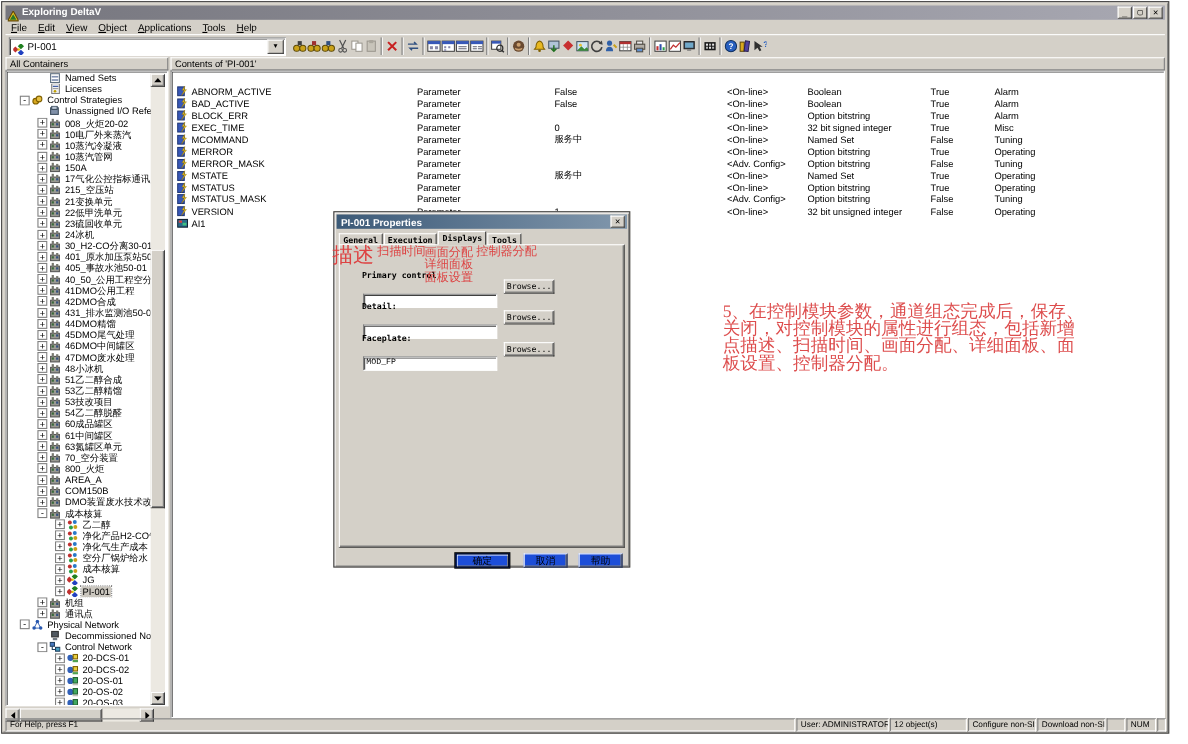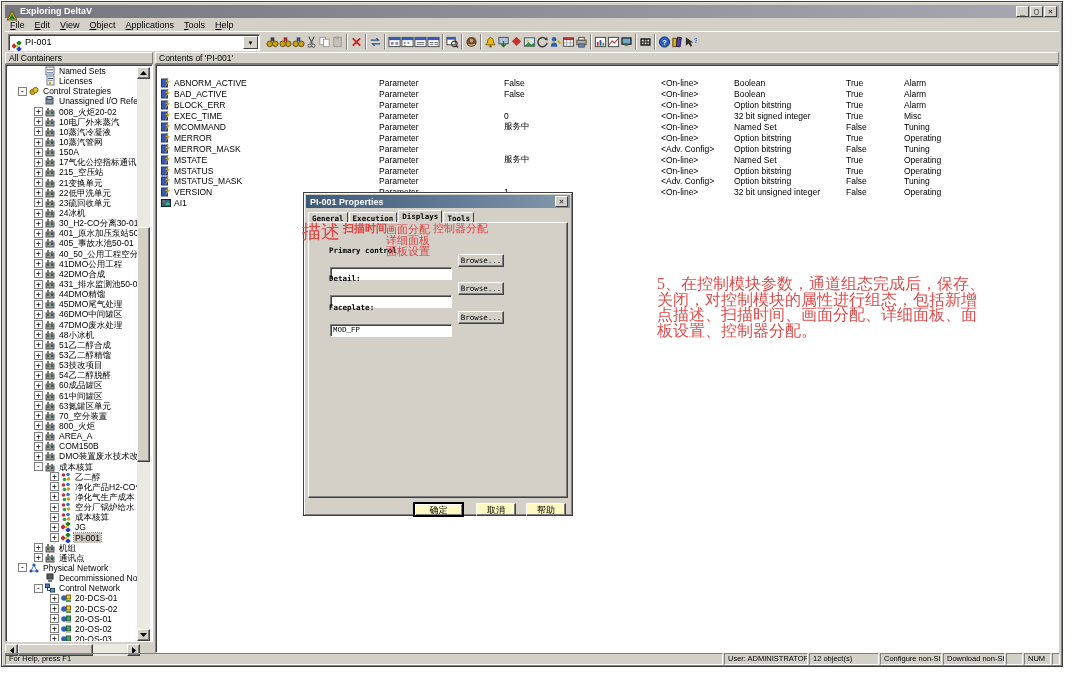--- a/index.html
+++ b/index.html
@@ -45,21 +45,21 @@
 .dialog{position:absolute;left:303px;top:192px;width:270px;height:324px;background:#d4d0c8;border:1px solid #404040;box-shadow:inset 1px 1px 0 #fff,inset -1px -1px 0 #808080;z-index:10;}
 .dtitle{position:absolute;left:2px;top:2px;right:2px;height:13px;background:linear-gradient(90deg,#3c5a78,#8197ac);display:flex;align-items:center;}
 .dtitle .dtext{color:#fff;font-weight:bold;font-size:9px;margin-left:4px;flex:1;}
 .dtabs{position:absolute;left:4px;top:17px;right:4px;height:13px;display:flex;align-items:flex-end;}
 .dtab{background:#d4d0c8;border:1px solid;border-color:#fff #404040 #d4d0c8 #fff;height:11px;font-size:7.5px;font-family:"DejaVu Sans Mono",monospace;font-weight:bold;padding:1px 3px 0 3px;margin-right:1px;}
 .dtab.active{height:13px;border-bottom:1px solid #d4d0c8;position:relative;z-index:2;}
 .dpage{position:absolute;left:4px;top:29px;right:4px;height:276px;border:1px solid;border-color:#fff #404040 #404040 #fff;box-shadow:inset -1px -1px 0 #808080;}
 .dlabel{position:absolute;font-size:7.5px;font-family:"DejaVu Sans Mono",monospace;font-weight:bold;color:#000;}
 .dinput{position:absolute;height:13px;background:#fff;border:1px solid;border-color:#808080 #fff #fff #808080;box-shadow:inset 1px 1px 0 #404040;font-size:7.5px;font-family:Liberation Mono, monospace;line-height:11px;padding-left:2px;margin-top:12px;}
 .dbrowse{position:absolute;width:46px;height:13px;background:#d4d0c8;border:1px solid;border-color:#fff #404040 #404040 #fff;box-shadow:inset -1px -1px 0 #808080;font-size:7.5px;font-family:"DejaVu Sans Mono",monospace;text-align:center;line-height:12px;}
-.dbtn{position:absolute;height:13px;background:#fef9c3;border:1px solid;border-color:#fff #404040 #404040 #fff;box-shadow:inset -1px -1px 0 #808080;font-size:9px;text-align:center;line-height:12px;}
+.dbtn{position:absolute;height:13px;background:#1d4ed8;border:1px solid;border-color:#fff #404040 #404040 #fff;box-shadow:inset -1px -1px 0 #808080;font-size:9px;text-align:center;line-height:12px;}
 .dbtn.focus{border:1px solid #000;box-shadow:inset 1px 1px 0 #fff,inset -1px -1px 0 #808080,0 0 0 1px #000;}
 .statusbar{position:absolute;left:3px;bottom:1px;right:3px;height:12px;display:flex;font-size:7.5px;color:#000;}
 .scell{border:1px solid;border-color:#808080 #fff #fff #808080;padding:1px 3px;line-height:8px;white-space:nowrap;overflow:hidden;margin-right:1px;flex:none;}
 .ann{position:absolute;color:#dd4343;z-index:20;font-family:"Liberation Serif",serif;}
 .sidenote{position:absolute;left:657px;top:276px;width:410px;font-size:16px;line-height:15.6px;color:#dd4d4d;z-index:5;font-family:"Liberation Serif",serif;white-space:pre-line;}
 </style>
 </head>
 <body>
 
 <div class="window">
@@ -1459,21 +1459,21 @@
   <div class="dlabel" style="left:25px;top:110px;">Faceplate:</div>
   <div class="dinput" style="left:26px;top:119px;width:122px;">MOD_FP</div>
   <div class="dbrowse" style="left:154px;top:118px;">Browse...</div>
   <div class="dbtn focus" style="left:110px;top:310px;width:49px;">确定</div>
   <div class="dbtn" style="left:172px;top:310px;width:40px;">取消</div>
   <div class="dbtn" style="left:222px;top:310px;width:40px;">帮助</div>
 </div>
 
 <div id="annotations">
     <div class="ann" style="left: 302px; top: 219px; font-size: 19px;">描述</div>
-    <div class="ann" style="left: 343px; top: 221px; font-size: 11px; font-weight: bold;">扫描时间</div>
+    <div class="ann" style="left: 343px; top: 221px; font-size: 11px;">扫描时间</div>
     <div class="ann" style="left: 386px; top: 222px; font-size: 11px;">画面分配</div>
     <div class="ann" style="left: 433px; top: 221px; font-size: 11px;">控制器分配</div>
     <div class="ann" style="left: 386px; top: 233px; font-size: 11px;">详细面板</div>
     <div class="ann" style="left: 386px; top: 244px; font-size: 11px;">面板设置</div>
   </div>
 <div class="sidenote" id="sidenote">5、在控制模块参数，通道组态完成后，保存、
 关闭，对控制模块的属性进行组态，包括新增
 点描述、扫描时间、画面分配、详细面板、面
 板设置、控制器分配。</div>
 

